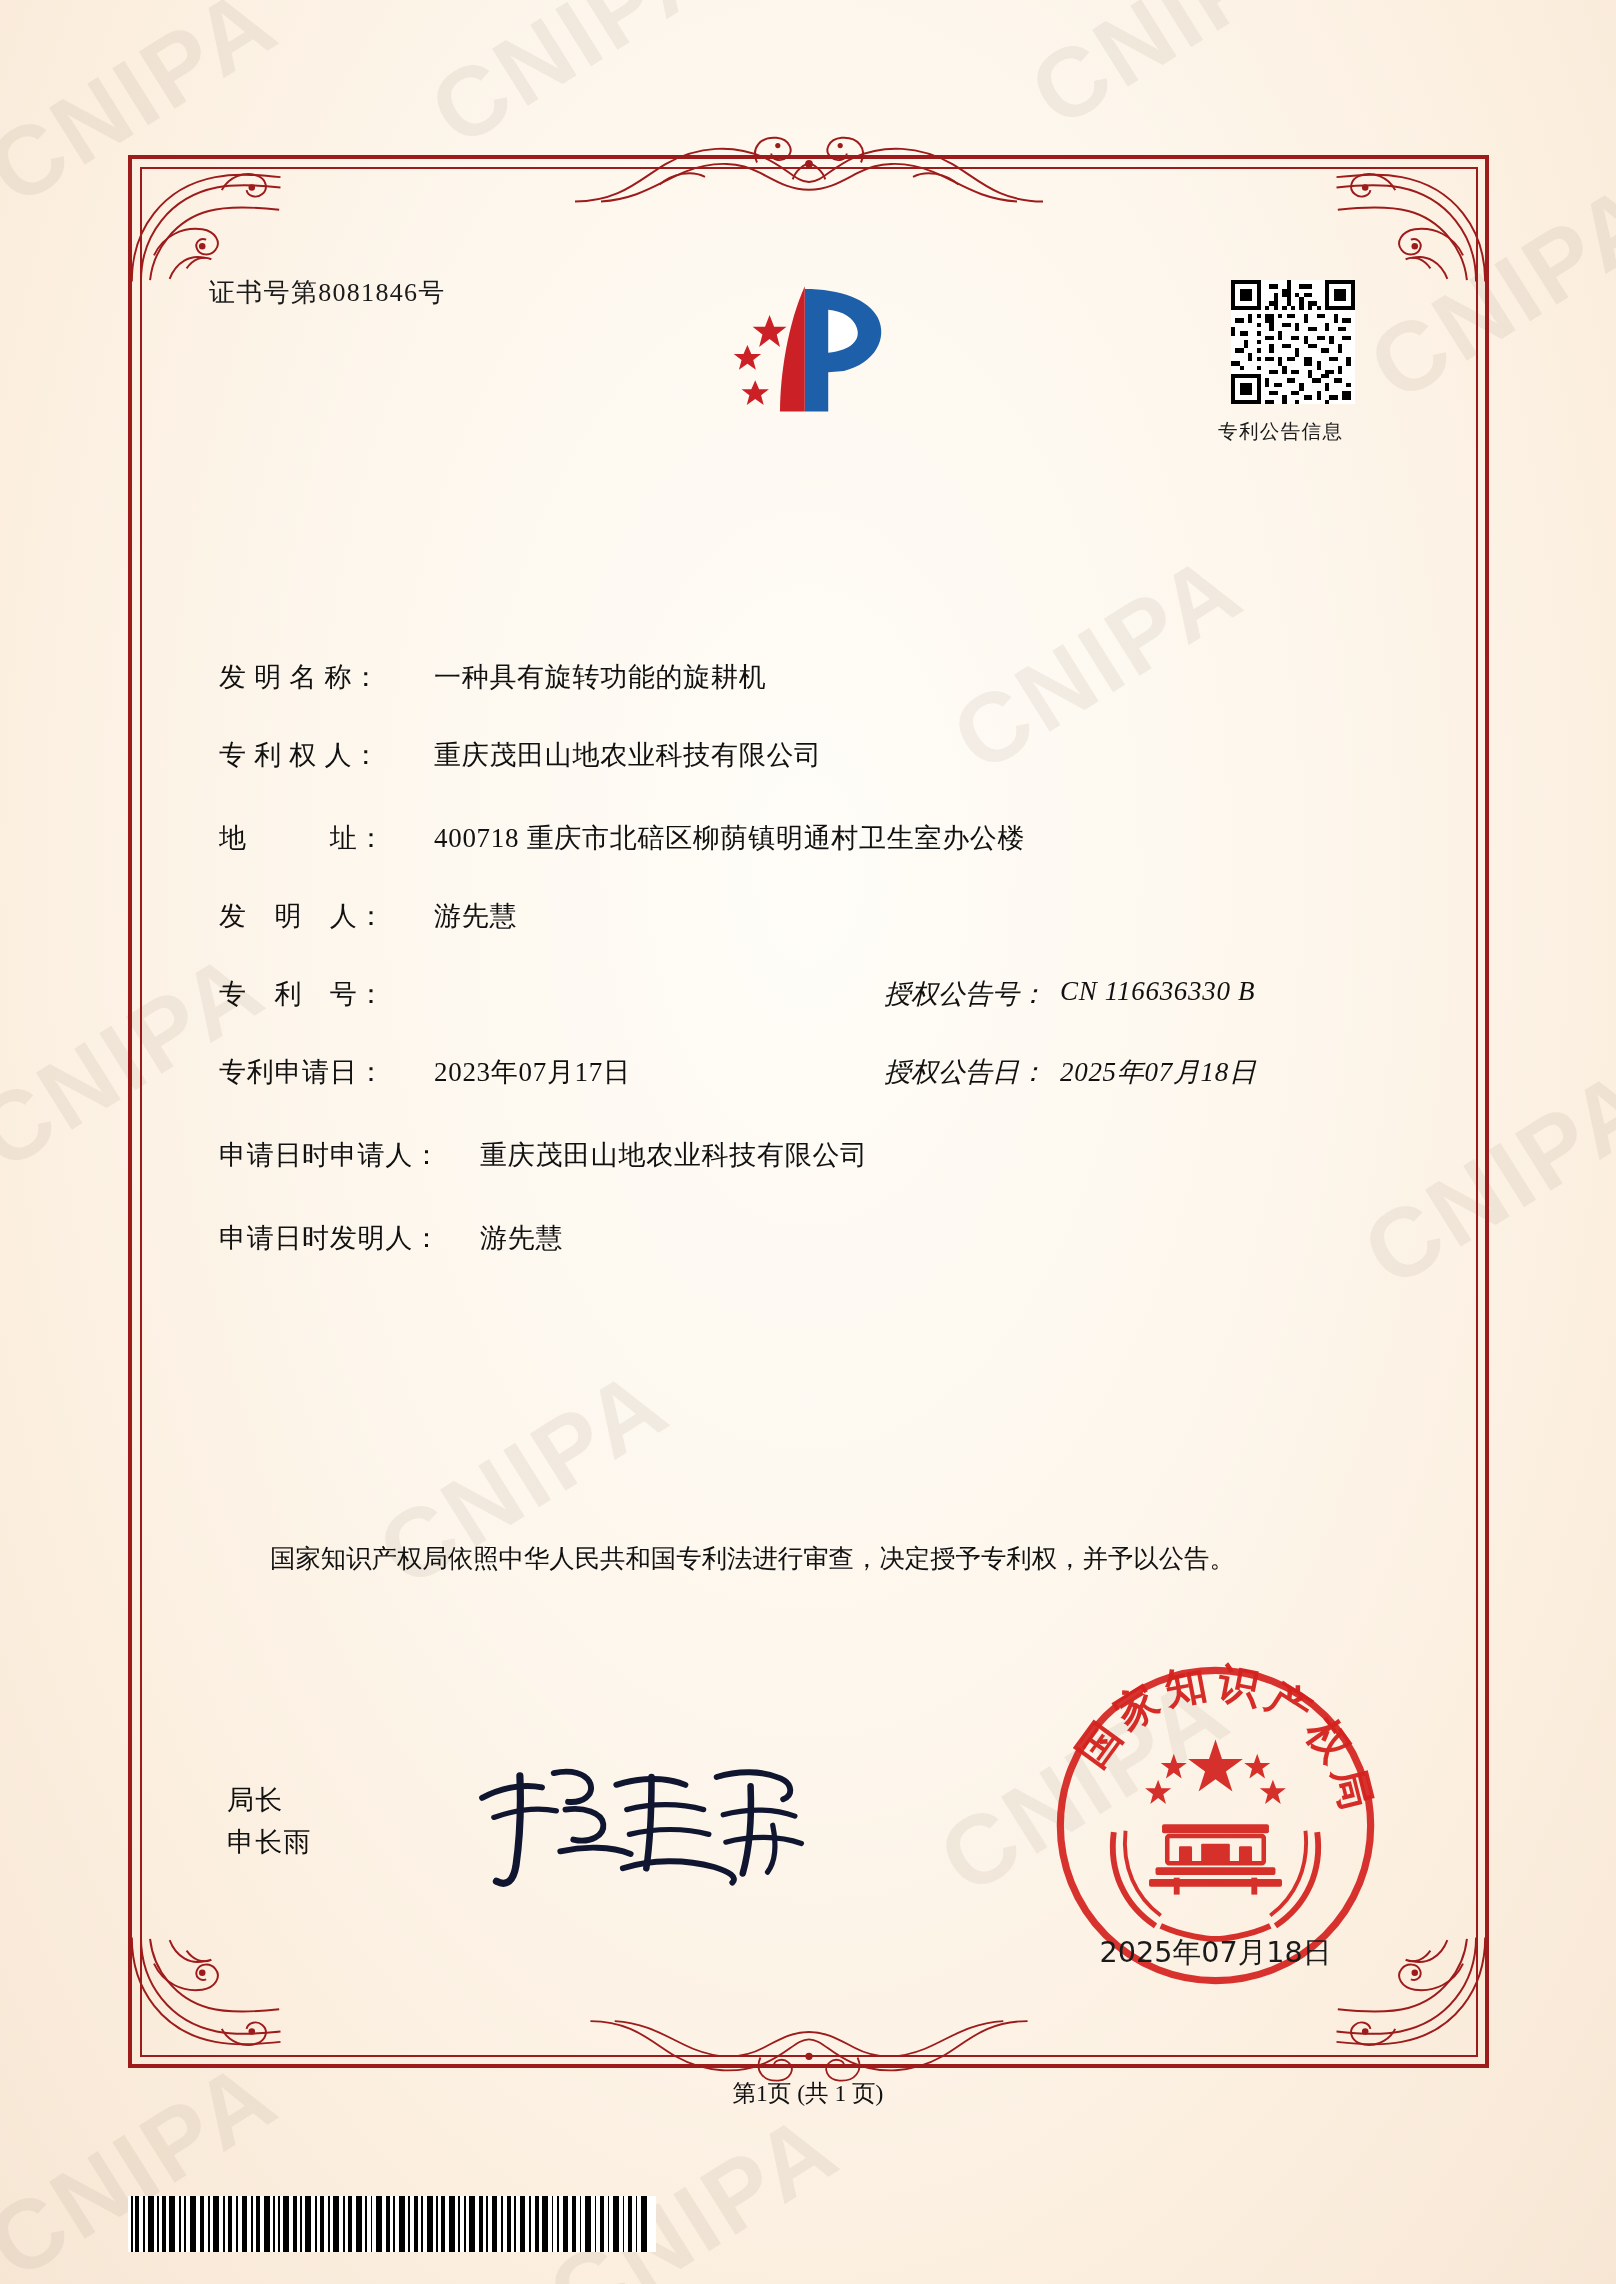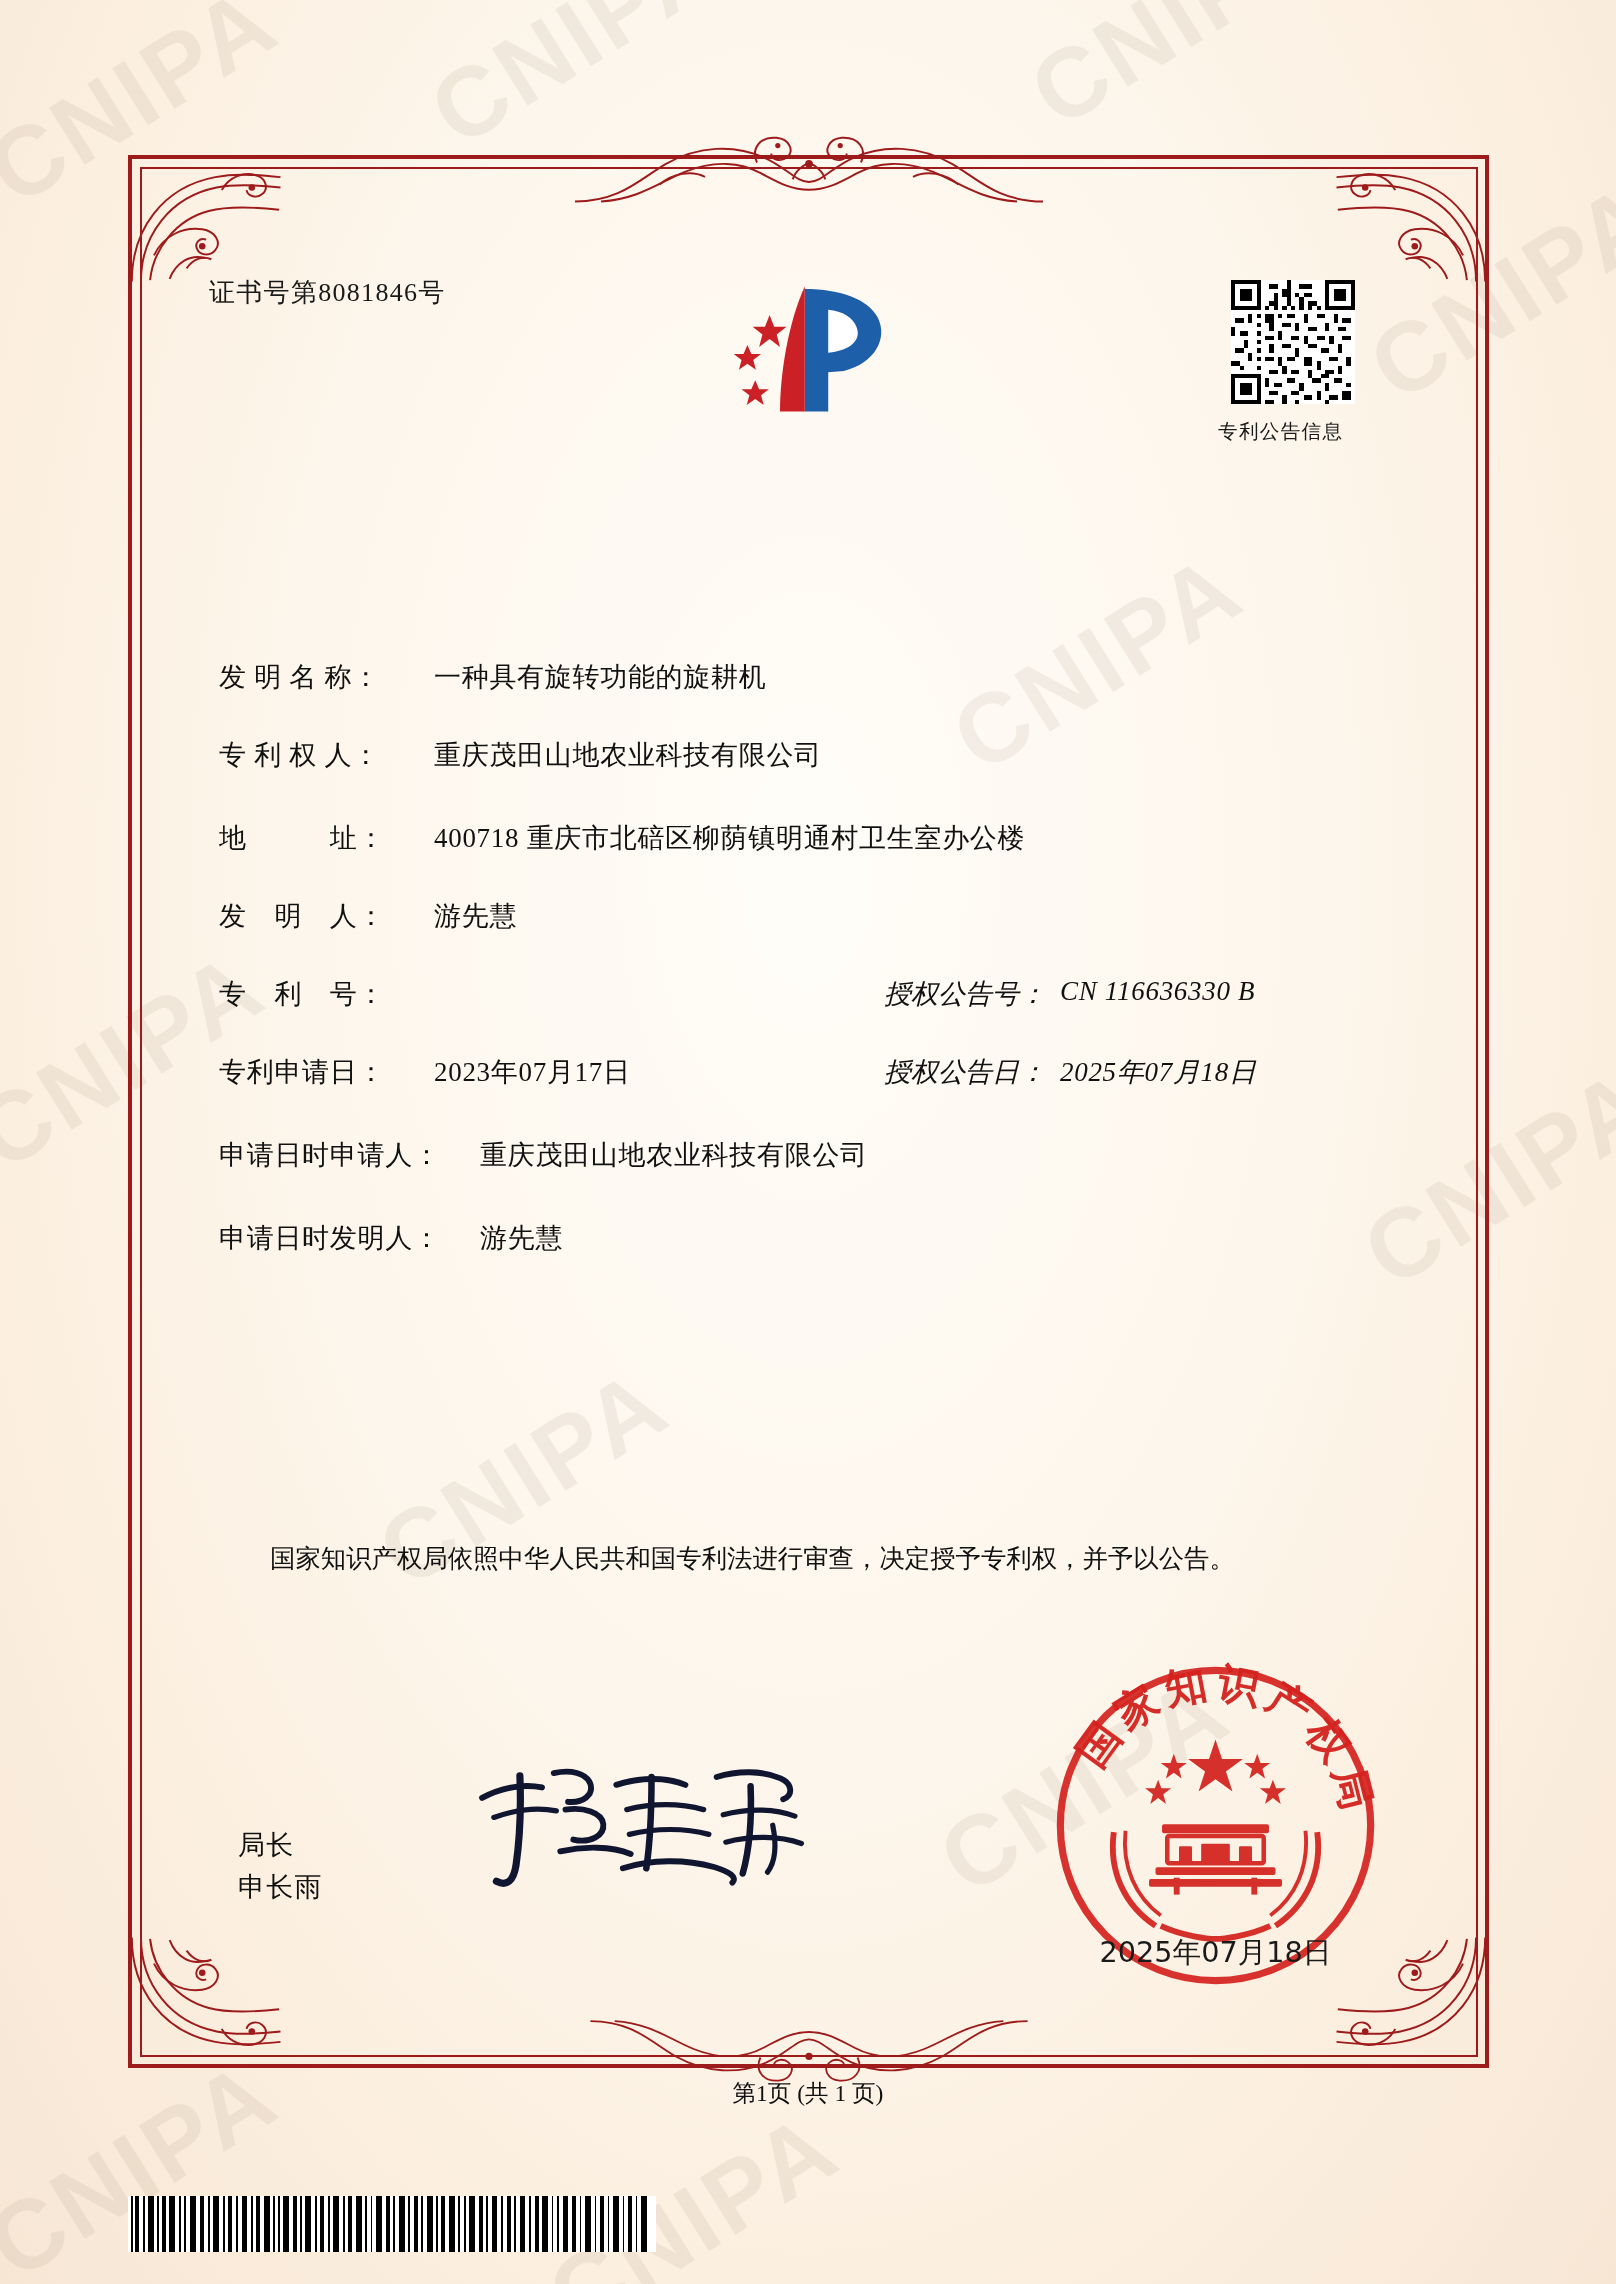--- a/index.html
+++ b/index.html
@@ -157,26 +157,25 @@
     line-height: 1.75;
     color: #111;
     text-align: justify;
   }
   .statement p { margin: 0 0 5.2px 0; }
   .statement p.indent { text-indent: 51px; }
 
   
   .sig-block {
     position: absolute;
-    left: 238px; top: 1780px;
+    left: 227px; top: 1780px;
     font-size: 27px;
     line-height: 1.55;
     color: #111;
     letter-spacing: 1.3px;
-    margin-top: 45px;
   }
   .signature {
     position: absolute;
     left: 456px; top: 1747px;
     width: 378px; height: 150px;
   }
   .signature svg { width: 100%; height: 100%; display:block; }
 
   
   .seal {

